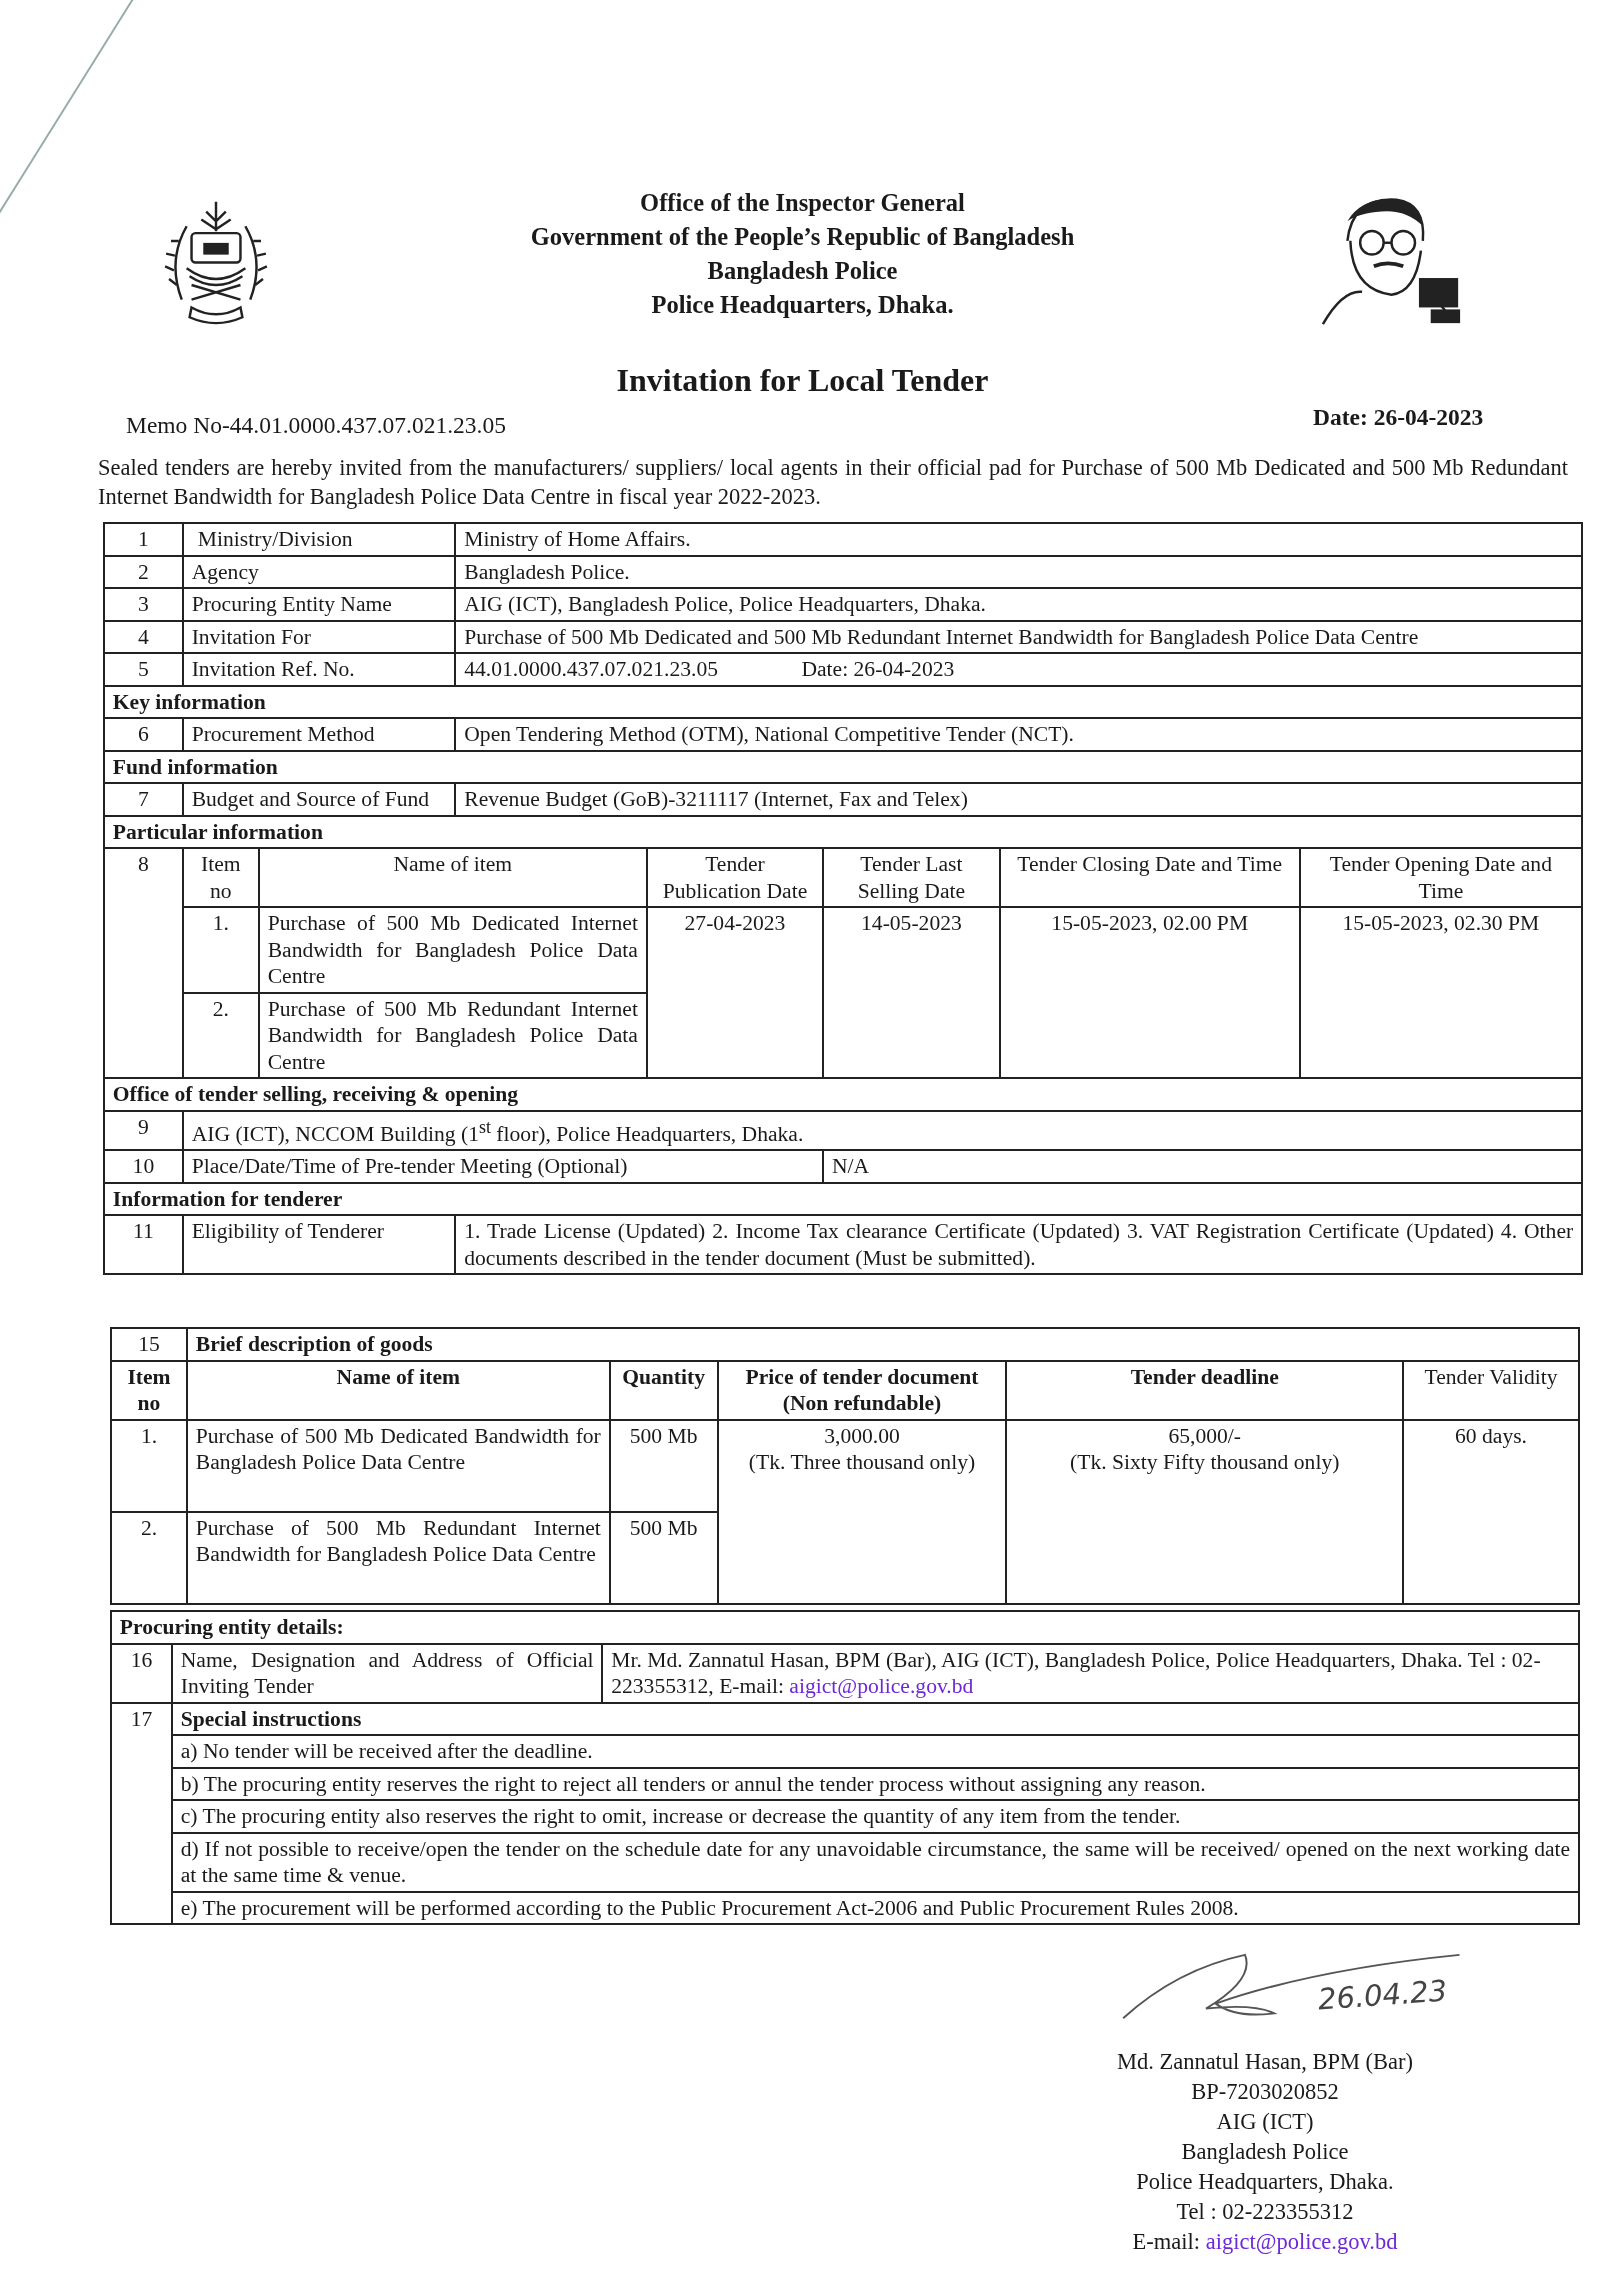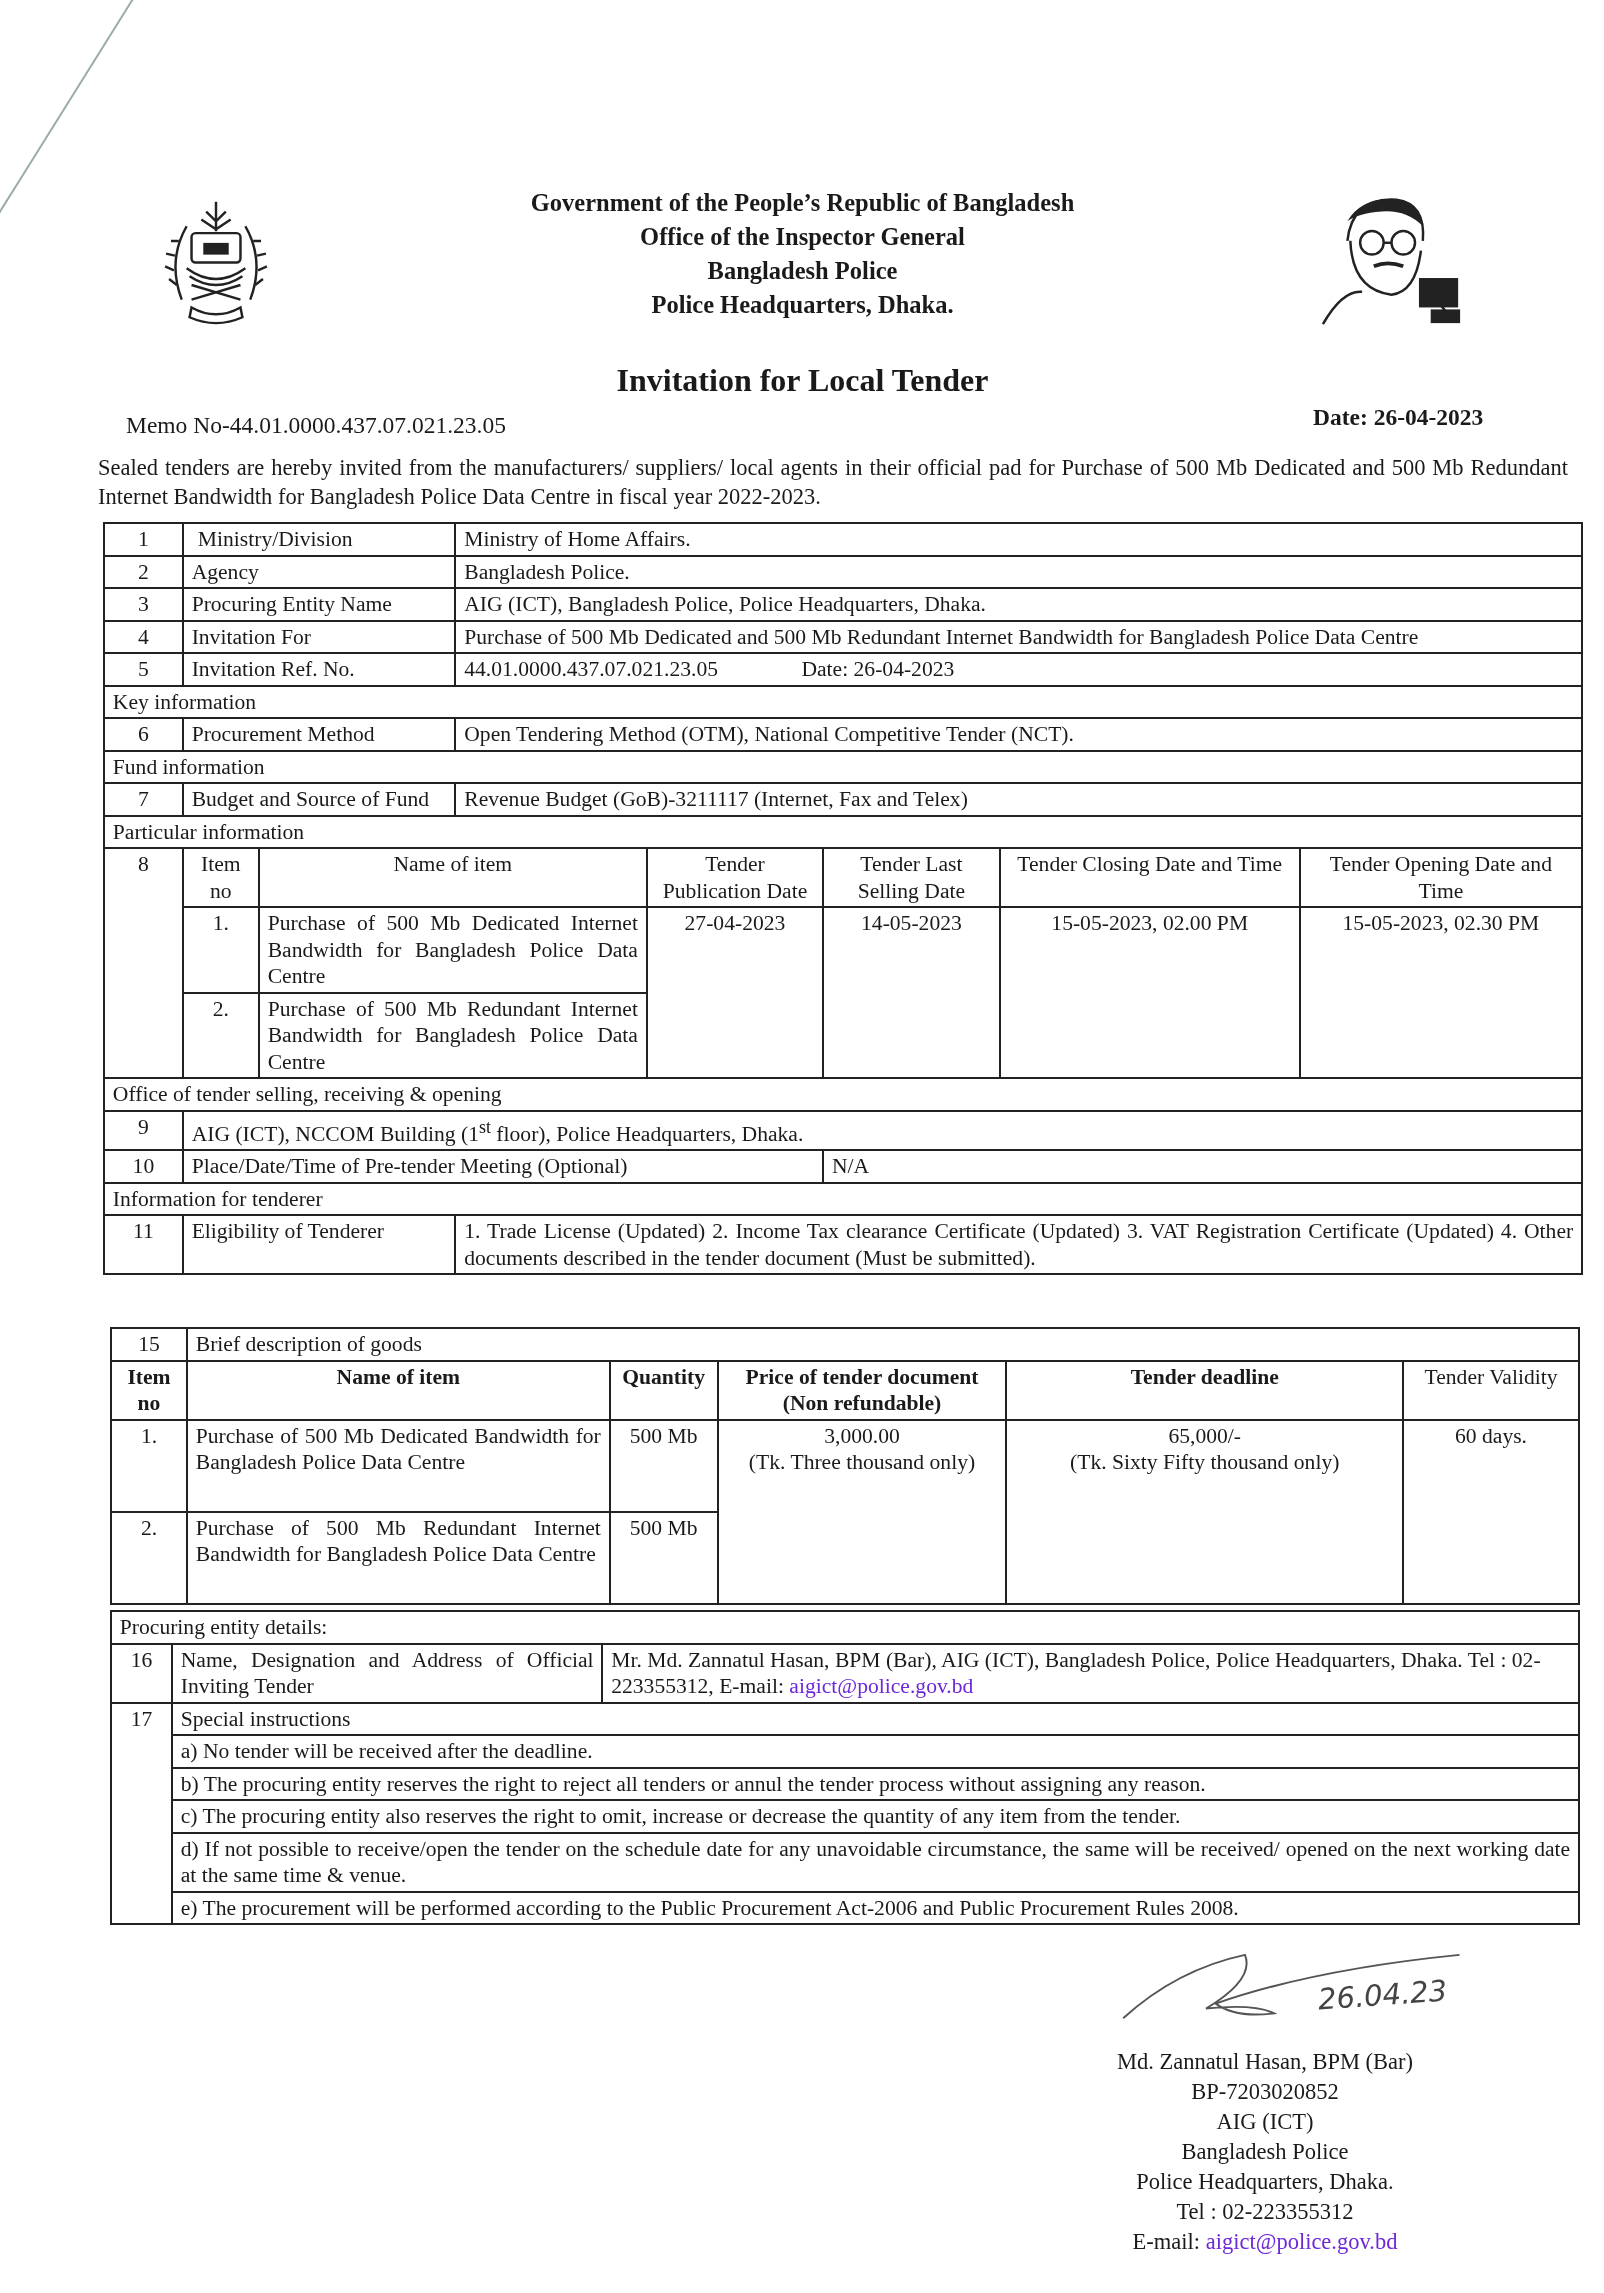--- a/index.html
+++ b/index.html
@@ -17,21 +17,21 @@
   .emblem { position: absolute; left: 162px; top: 192px; width: 108px; height: 137px; }
   .portrait { position: absolute; left: 1313px; top: 182px; width: 157px; height: 147px; }
   .doc-title { position: absolute; top: 362px; left: 0; width: 1605px; text-align: center; font-weight: bold; font-size: 32px; }
   .memo { position: absolute; top: 412px; left: 98px; font-weight: normal; font-size: 23.5px; margin-left: 28px; }
   .date { position: absolute; top: 404px; left: 1313px; font-weight: bold; font-size: 23.5px; }
   .intro { position: absolute; top: 453px; left: 98px; width: 1470px; font-size: 22.5px; line-height: 29px; text-align: justify; }
 
   table { border-collapse: collapse; font-size: 21.6px; line-height: 26.5px; }
   td, th { border: 2px solid #222; padding: 2px 7.8px; vertical-align: top; }
   th { font-weight: normal; text-align: center; }
-  .sec { font-weight: normal; }
+  .sec { font-weight: bold; }
   .num { text-align: center; width: 57px; }
   .just { text-align: justify; text-align-last: left; }
   .c { text-align: center; }
   .t1 { position: absolute; top: 522px; left: 103px; width: 1480px; }
   .t2 { position: absolute; top: 1327px; left: 110px; width: 1470px; }
   .t3 { position: absolute; top: 1610px; left: 110px; width: 1470px; }
   .bold { font-weight: bold; }
   a.mail { color: #6d28d9; }
 
   .signature { position: absolute; left: 1117px; top: 1950px; width: 412px; height: 78px; }
@@ -69,22 +69,22 @@
     <path d="M62 86 Q76 80 92 86" stroke-width="4"></path>
     <path d="M10 145 Q30 110 50 112"></path>
       <path d="M110 110 Q130 120 140 140"></path>
   </g>
   <path d="M35 40 Q50 15 85 18 Q110 20 112 45 Q95 28 70 30 Q45 32 35 40 Z" fill="#222"></path>
   <rect x="108" y="98" width="40" height="30" fill="#222"></rect>
   <rect x="120" y="130" width="30" height="14" fill="#222"></rect>
 </svg>
 
 <div class="header">
+  <div class="line">Office of the Inspector General</div>
   <div class="line">Government of the People’s Republic of Bangladesh</div>
-  <div class="line">Office of the Inspector General</div>
   <div class="line">Bangladesh Police</div>
   <div class="line">Police Headquarters, Dhaka.</div>
 </div>
 
 <div class="doc-title">Invitation for Local Tender</div>
 <div class="memo">Memo No-44.01.0000.437.07.021.23.05</div>
 <div class="date">Date: 26-04-2023</div>
 <div class="intro">Sealed tenders are hereby invited from the manufacturers/ suppliers/ local agents in their official pad for Purchase of 500 Mb Dedicated and 500 Mb Redundant Internet Bandwidth for Bangladesh Police Data Centre in fiscal year 2022-2023.</div>
 
 <table class="t1">

